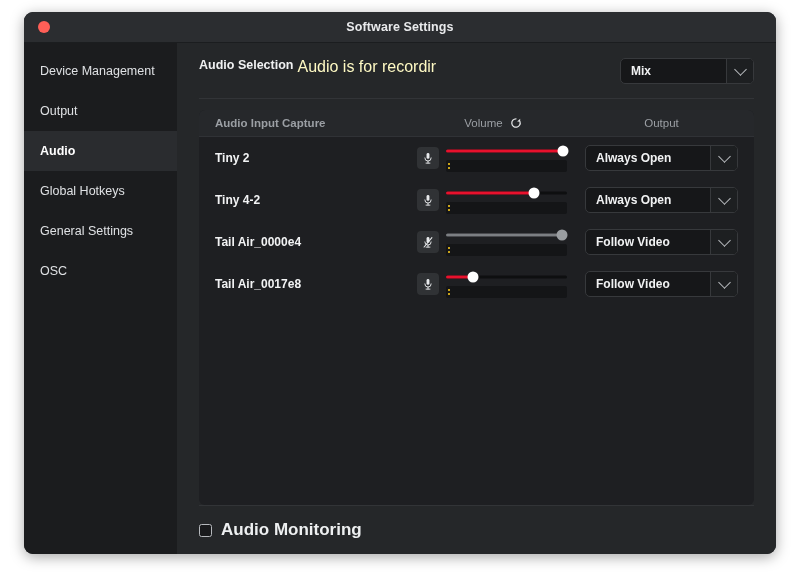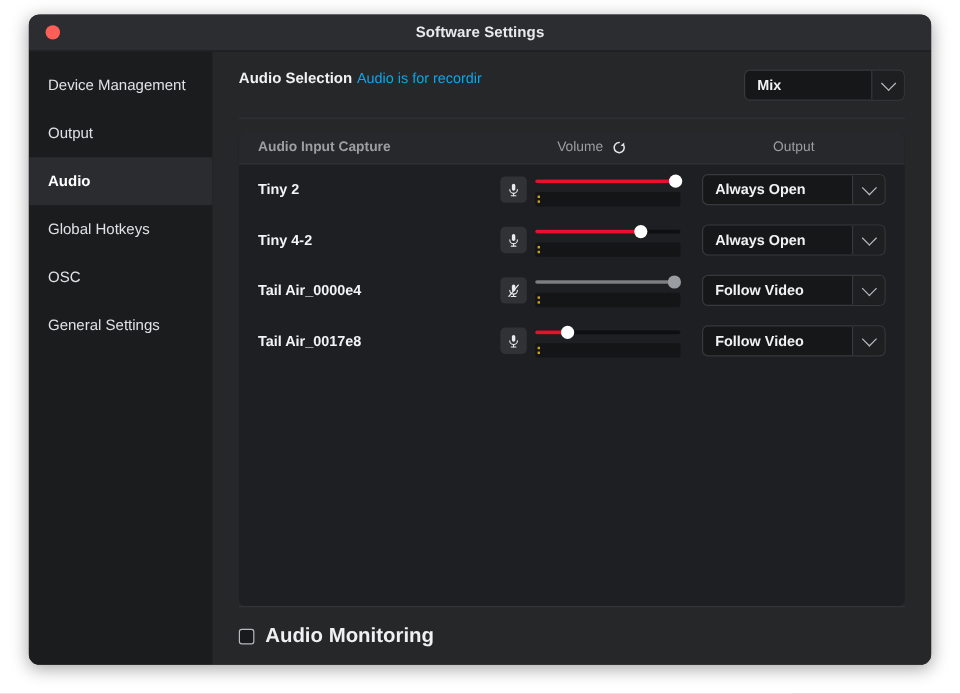--- a/index.html
+++ b/index.html
@@ -113,22 +113,22 @@
     padding-bottom: 14px;
     border-bottom: 1px solid #323437;
   }
   .audio-sel-text { display: flex; flex-direction: row; gap: 4px; }
   .audio-sel-title {
     font-size: 12.5px;
     font-weight: 700;
     color: #f0f1f2;
   }
   .audio-sel-sub {
-    font-size: 12px;
-    color: #0ea5e9;
+    font-size: 16px;
+    color: #fef9c3;
   }
 
   
   .dropdown {
     background: #161719;
     border: 1px solid #37393c;
     border-radius: 5px;
     height: 24px;
     display: flex;
     align-items: stretch;
@@ -360,24 +360,24 @@
         <div class="side-item">
           <span>Output</span>
         </div>
         <div class="side-item active">
           <span>Audio</span>
         </div>
         <div class="side-item">
           <span>Global Hotkeys</span>
         </div>
         <div class="side-item">
+          <span>General Settings</span>
+        </div>
+        <div class="side-item">
           <span>OSC</span>
-        </div>
-        <div class="side-item">
-          <span>General Settings</span>
         </div>
       </div>
 
       <div class="content">
 
         <div class="audio-sel">
           <div class="audio-sel-text">
             <div class="audio-sel-title">Audio Selection</div>
             <div class="audio-sel-sub">Audio is for recordir</div>
           </div>

